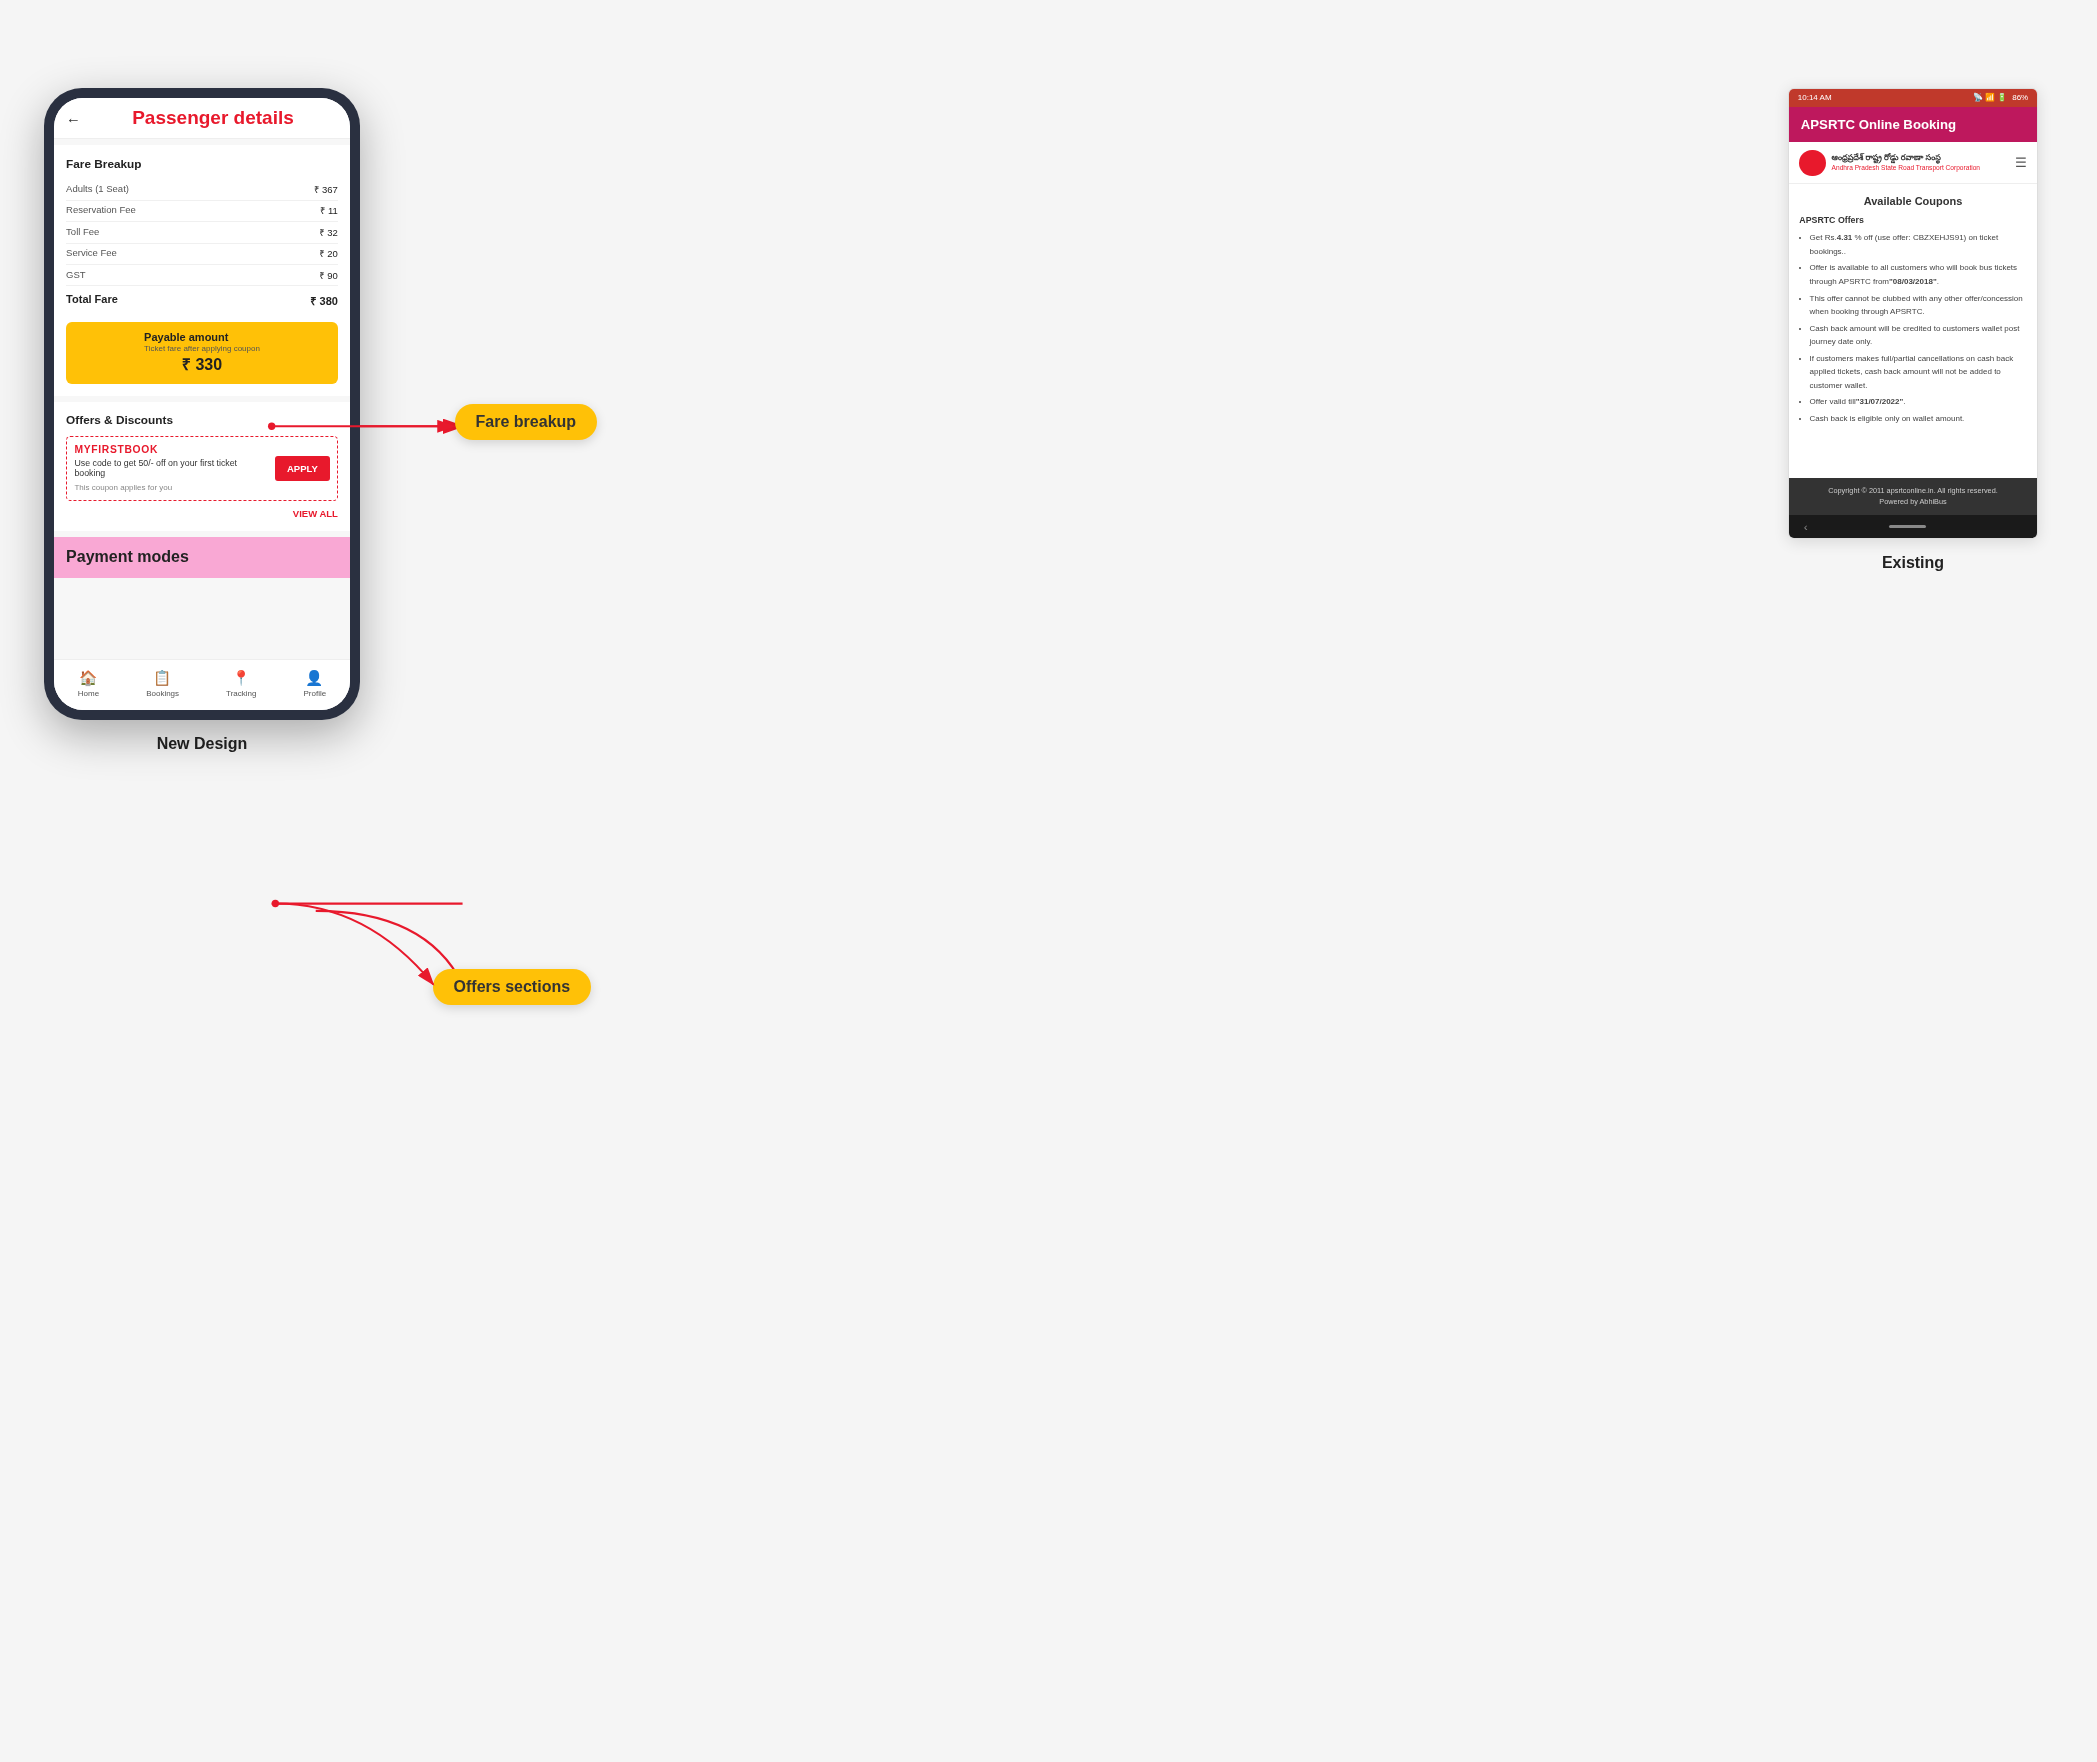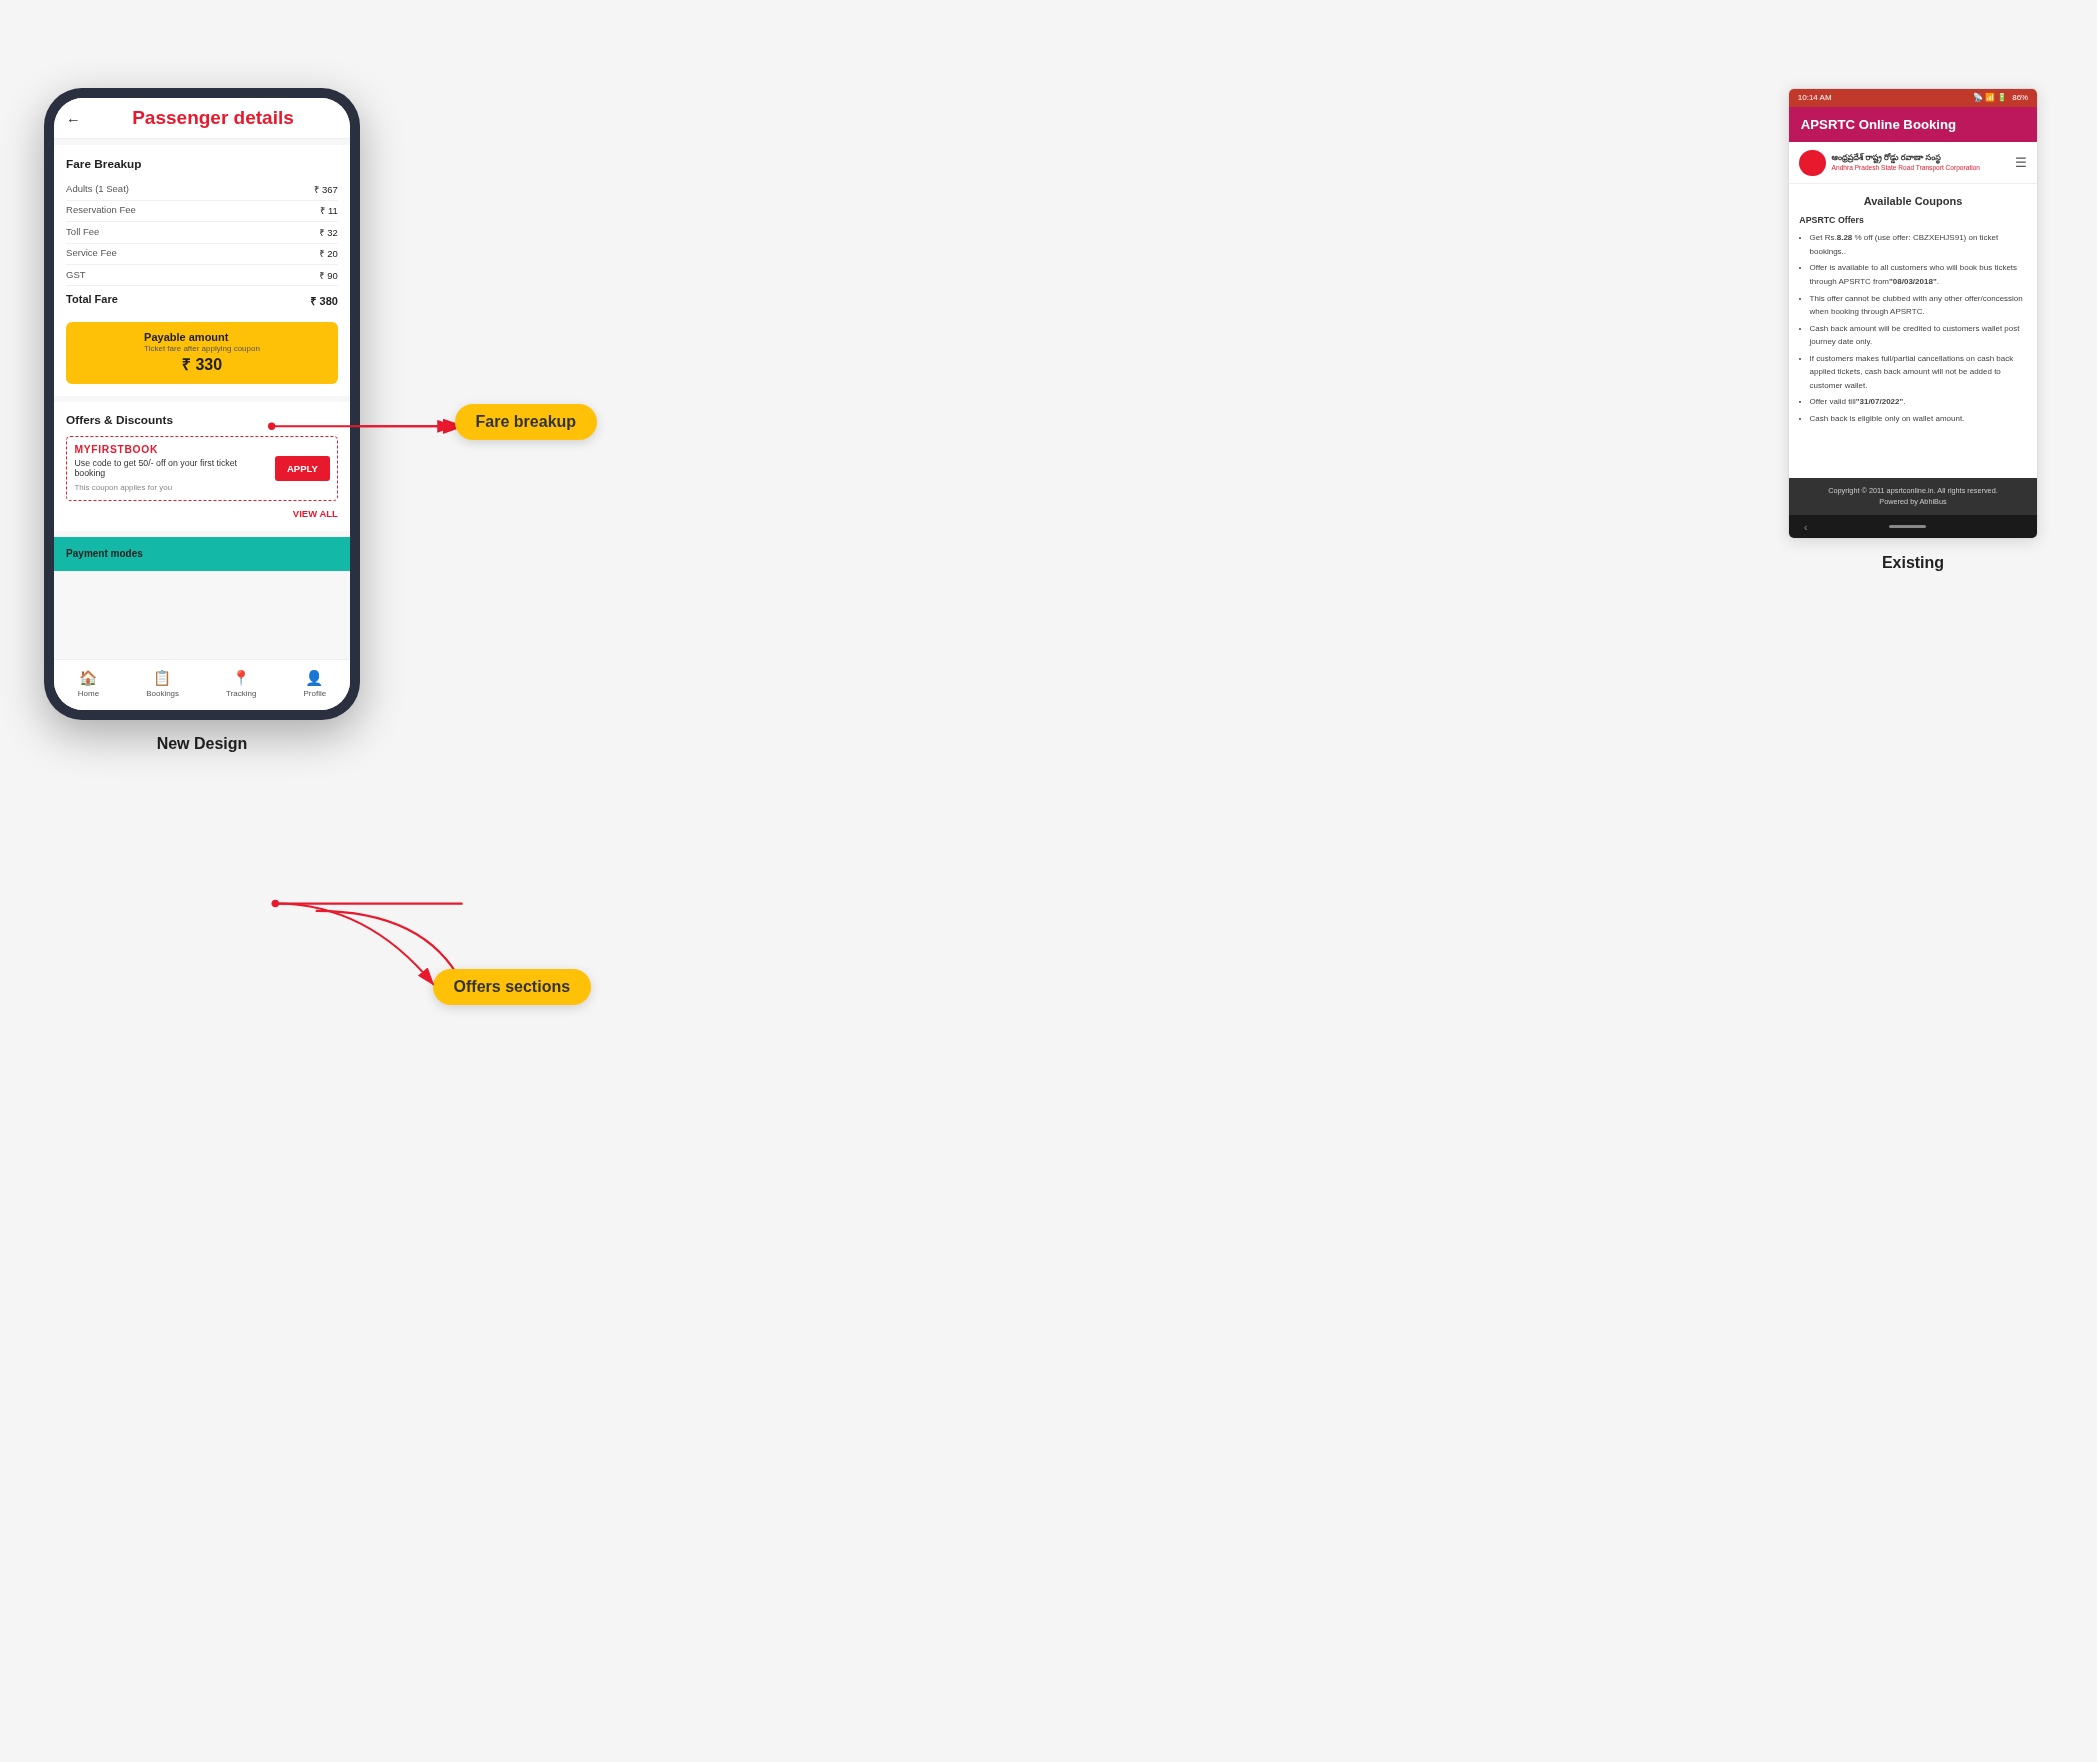--- a/index.html
+++ b/index.html
@@ -450,25 +450,25 @@
     .arrows-svg {
       position: absolute;
       top: 0;
       left: 0;
       width: 2097px;
       height: 1763px;
       pointer-events: none;
     }
 
     .payment-section-title {
-      font-size: 10px;
+      font-size: 16px;
       font-weight: 700;
       color: #222;
       padding: 11.8px;
-      background: #14b8a6;
+      background: #f9a8d4;
       margin-top: 5.9px;
     }
   </style>
 </head>
 <body>
 
 <svg class="arrows-svg" xmlns="http://www.w3.org/2000/svg" viewBox="0 0 2856 2400" width="2097" height="1763">
 
   <line x1="370" y1="580" x2="630" y2="580" stroke="#e8192c" stroke-width="3" marker-end="url(#arrowhead)"></line>
 
@@ -615,21 +615,21 @@
           <div class="org-sub">Andhra Pradesh State Road Transport Corporation</div>
         </div>
       </div>
       <span class="hamburger">☰</span>
     </div>
 
     <div class="right-content">
       <div class="avail-coupons-title">Available Coupons</div>
       <div class="apsrtc-offers-label">APSRTC Offers</div>
       <ul class="offers-list">
-        <li>Get Rs.<span class="bold-text">8.28</span> % off (use offer: CBZXEHJS91) on ticket bookings..</li>
+        <li>Get Rs.<span class="bold-text">4.31</span> % off (use offer: CBZXEHJS91) on ticket bookings..</li>
         <li>Offer is available to all customers who will book bus tickets through APSRTC from<span class="bold-text">"08/03/2018"</span>.</li>
         <li>This offer cannot be clubbed with any other offer/concession when booking through APSRTC.</li>
         <li>Cash back amount will be credited to customers wallet post journey date only.</li>
         <li>If customers makes full/partial cancellations on cash back applied tickets, cash back amount will not be added to customer wallet.</li>
         <li>Offer valid till<span class="bold-text">"31/07/2022"</span>.</li>
         <li>Cash back is eligible only on wallet amount.</li>
       </ul>
     </div>
 
     <div class="right-footer">

